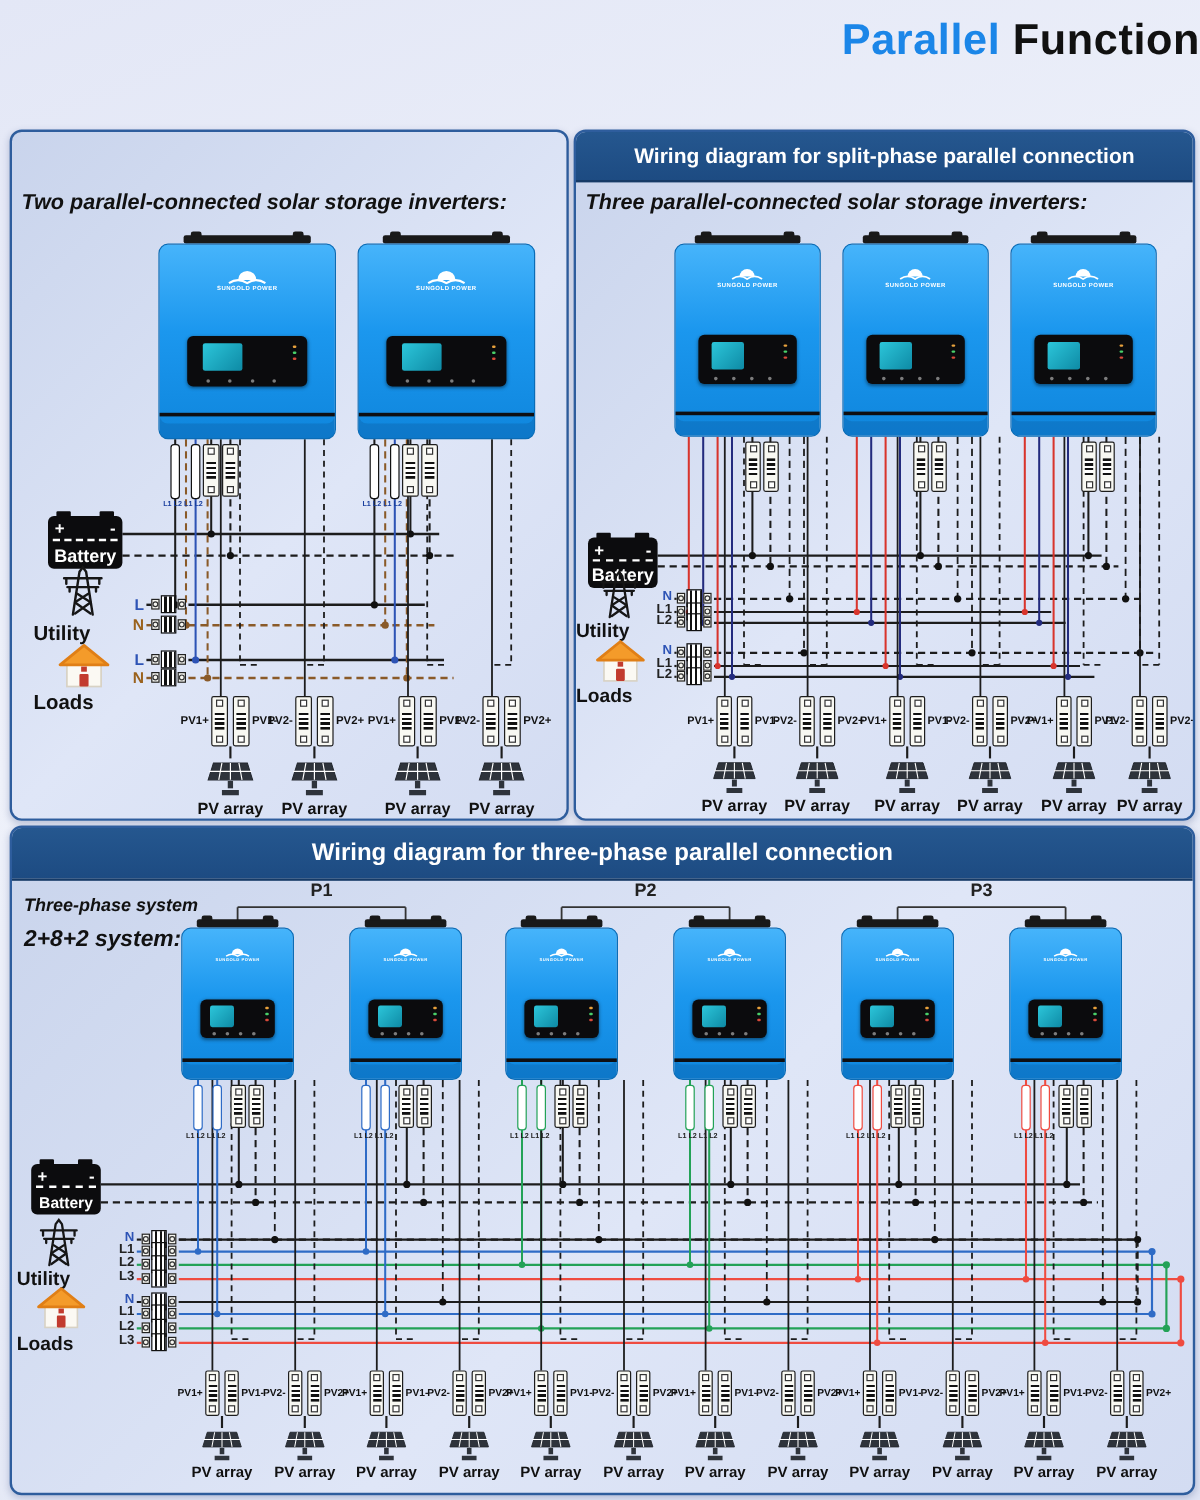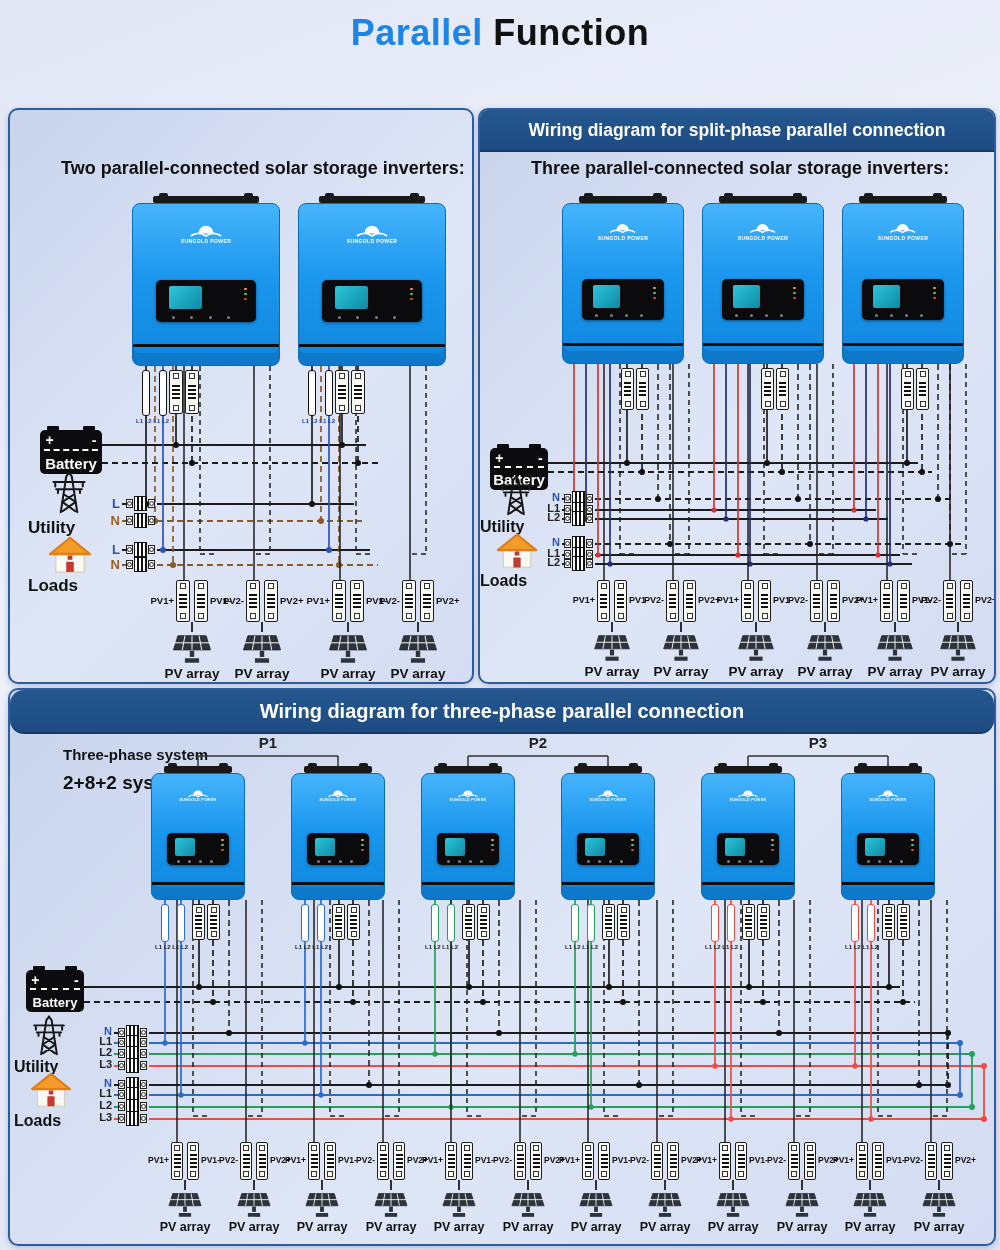--- a/index.html
+++ b/index.html
@@ -1,33 +1,33 @@
 <!DOCTYPE html>
 <html><head>
 <meta charset="utf-8">
 <style>
   html,body{margin:0;padding:0;background:#d9def0;}
   .page{position:relative;width:1000px;height:1250px;overflow:hidden;
     background:linear-gradient(160deg,#e3e7f6 0%,#eef1fa 40%,#dfe4f4 100%);
     font-family:"Liberation Sans",sans-serif;color:#111;}
   
-  .title-line{position:absolute;top:12px;left:0;width:100%;text-align:center;
+  .title-line{position:absolute;top:12px;left:0;width:100%;text-align:right;
     font-size:36px;font-weight:800;letter-spacing:.5px;}
   .title-line .hl{color:#1b86e8;}
   .page-sub{position:absolute;top:60px;left:0;width:100%;text-align:center;
     font-size:24px;font-style:italic;font-weight:600;}
   
   .panel{position:absolute;border:2px solid #2e5d9d;border-radius:10px;
     background:linear-gradient(135deg,#c9d4ec 0%,#dfe6f7 55%,#d3dcf2 100%);
     box-shadow:0 2px 6px rgba(40,60,120,.25);overflow:hidden;}
   .panel-header{position:absolute;top:0;left:0;right:0;height:40px;
     background:linear-gradient(180deg,#25578f,#1d4b82);color:#fff;
     font-weight:bold;font-size:17.5px;display:flex;align-items:center;
     justify-content:center;text-align:center;border-bottom:2px solid #163a66;}
-  .panel-sub{position:absolute;font-size:18px;font-weight:600;margin-left:43px;}
+  .panel-sub{position:absolute;font-size:18px;font-style:italic;font-weight:600;}
   svg.wires{position:absolute;left:0;top:0;z-index:1;}
   
   .inverter{position:absolute;z-index:3;}
   .inv-bracket{position:absolute;top:0;left:14%;width:72%;height:7px;background:#191919;border-radius:2px;}
   .inv-bracket:before,.inv-bracket:after{content:"";position:absolute;top:-3px;width:9px;height:4px;background:#191919;border-radius:2px 2px 0 0;}
   .inv-bracket:before{left:6%;} .inv-bracket:after{right:6%;}
   .inv-body{position:absolute;top:7px;left:0;right:0;bottom:0;border-radius:8px;
     background:linear-gradient(180deg,#46b4fb 0%,#1b97ee 45%,#0f86dd 100%);
     border:1px solid #0b6cb6;box-shadow:inset 0 -12px 0 rgba(8,40,90,.15);}
   .inv-logo{position:absolute;top:11%;left:0;right:0;text-align:center;line-height:1;}
@@ -737,21 +737,21 @@
  <polygon points="6,2 38,2 43,18 1,18" fill="#2e333b" stroke="#23272e"></polygon>
  <path d="M2,10 h40 M14,2 L11,18 M22,2 L22,18 M30,2 L33,18" stroke="#fff" stroke-width="1.1" fill="none"></path>
  <rect x="19.5" y="19" width="5" height="7" fill="#2e333b"></rect>
  <path d="M14,30 h16" stroke="#2e333b" stroke-width="5"></path>
         </svg>
       </div>
       <div class="pv-caption" style="left: 442px; top: 554px; width: 72px;">PV array</div>
     </section>
 
   <section class="panel" id="panel-three" style="left:8px;top:688px;width:984px;height:554px;">
-    <div class="panel-header" style="height:42px;font-size:20px;border-radius:14px;">Wiring diagram for three-phase parallel connection</div>
+    <div class="panel-header" style="height:42px;font-size:20px;">Wiring diagram for three-phase parallel connection</div>
     <div class="panel-sub" style="left:10px;top:56px;font-size:15px;">Three-phase system</div>
     <div class="panel-sub" style="left:10px;top:82px;font-size:19px;">2+8+2 system:</div>
   <svg width="984" height="554" class="wires">
         <line x1="188" y1="66" x2="328" y2="66" stroke="#333" stroke-width="1.5"></line>
         <line x1="188" y1="66" x2="188" y2="78" stroke="#333" stroke-width="1.5"></line>
         <line x1="328" y1="66" x2="328" y2="78" stroke="#333" stroke-width="1.5"></line>
         <line x1="458" y1="66" x2="598" y2="66" stroke="#333" stroke-width="1.5"></line>
         <line x1="458" y1="66" x2="458" y2="78" stroke="#333" stroke-width="1.5"></line>
         <line x1="598" y1="66" x2="598" y2="78" stroke="#333" stroke-width="1.5"></line>
         <line x1="738" y1="66" x2="878" y2="66" stroke="#333" stroke-width="1.5"></line>

